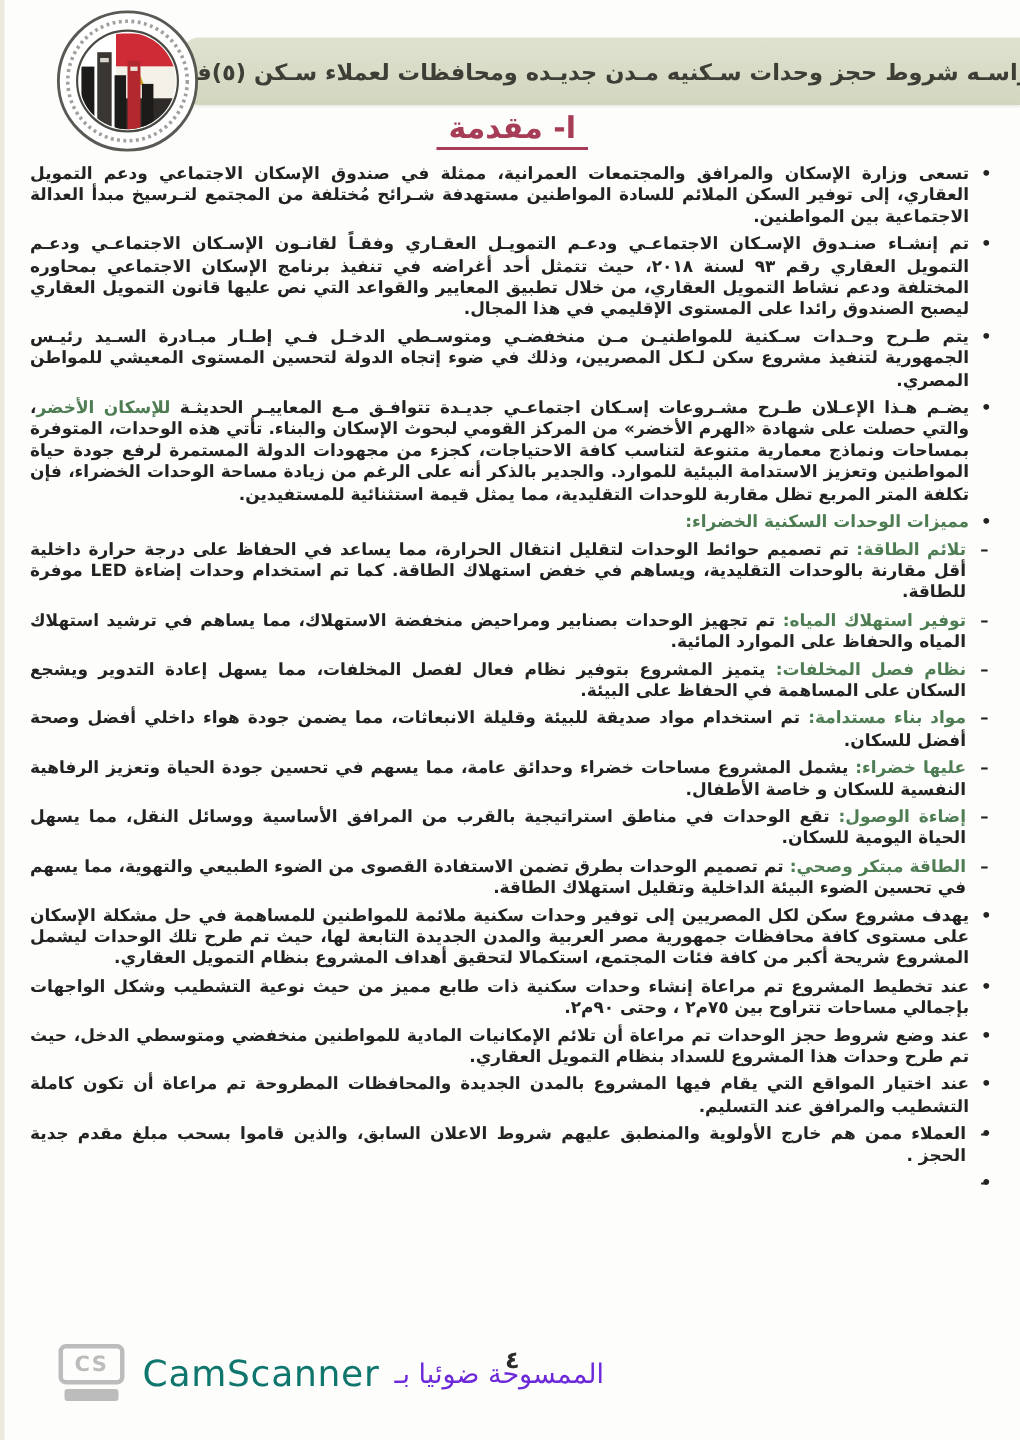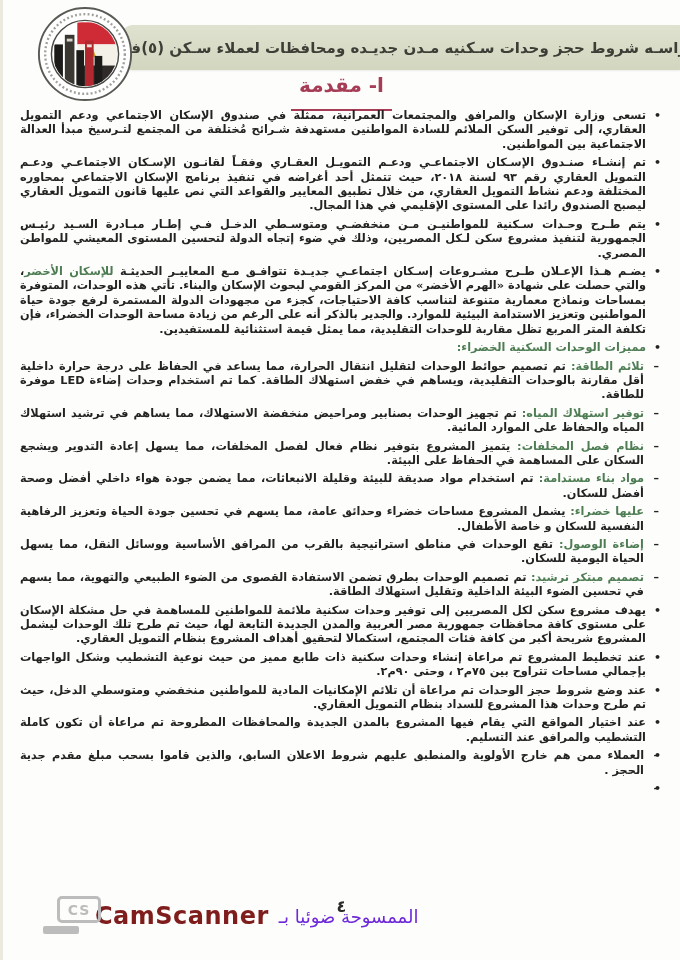--- a/index.html
+++ b/index.html
@@ -12,42 +12,42 @@
         background:linear-gradient(#dfe2cf,#d2d6bf);
         border-radius:12px 0 0 12px;
         display:flex;align-items:center;justify-content:center;
         box-shadow:0 1px 2px rgba(0,0,0,.08)}
   .band-title{font-size:15px;font-weight:700;color:#3e3e37;direction:rtl;white-space:nowrap}
   .logo{position:absolute;top:6px;left:34px;width:96px;height:96px}
 
   
   .sec-title{position:absolute;top:73px;left:0;right:0;text-align:center;direction:rtl}
   .sec-title span{display:inline-block;font-size:20px;font-weight:700;color:#a63c55;
-                  border-bottom:2px solid #a63c55;padding:0 8px 12px}
+                  border-bottom:2px solid #a63c55;padding:0 8px 1px}
 
   
   .content{position:absolute;top:109px;right:17px;left:17px;height:782px;direction:rtl;overflow:hidden}
   ul{list-style:none}
   .item{position:relative;padding-right:17px;font-size:11.3px;line-height:14.4px;
         font-weight:700;color:#232323;text-align:justify;margin-bottom:4px}
   .item .marker{position:absolute;right:2px;top:0;font-size:11px}
   .item.dash{margin-right:2px}
   .c-green{color:#4e7d54}
   .c-red{color:#a03345}
 
   
   .footer-page{position:absolute;bottom:44px;left:0;right:0;text-align:center;
                font-size:16px;font-weight:700;color:#2b2b2b}
   .watermark{position:absolute;left:34px;bottom:24px;display:flex;align-items:center;gap:10px}
   .cs-badge{width:48px;height:40px;position:relative;flex:0 0 auto}
-  .cs-box{position:absolute;top:0;left:20px;width:44px;height:27px;border:3px solid #bcbcbc;
+  .cs-box{position:absolute;top:0;left:2px;width:44px;height:27px;border:3px solid #bcbcbc;
           border-radius:5px;display:flex;align-items:center;justify-content:center;
           font-size:14px;font-weight:700;color:#bcbcbc;letter-spacing:1px}
   .cs-base{position:absolute;bottom:2px;left:6px;width:36px;height:8px;background:#bcbcbc;border-radius:2px}
-  .wm-brand{font-size:24px;color:#7f1d1d;font-weight:700;letter-spacing:.5px}
+  .wm-brand{font-size:24px;color:#0f766e;font-weight:400;letter-spacing:.5px}
   .wm-ar{font-size:18px;color:#6d28d9;direction:rtl;font-weight:400}
 </style>
 </head>
 <body>
 
 <div class="page">
 
   <div class="band">
     <div class="band-title">كراسـه شروط حجز وحدات سـكنيه مـدن جديـده ومحافظات لعملاء سـكن (٥)فقط</div>
   </div>
@@ -86,21 +86,21 @@
         <li class="item bullet"><span class="marker">•</span><span><span>تم إنشـاء صنـدوق الإسـكان الاجتماعـي ودعـم التمويـل العقـاري وفقـاً لقانـون الإسـكان الاجتماعـي ودعـم التمويل العقاري رقم ٩٣ لسنة ٢٠١٨، حيث تتمثل أحد أغراضه في تنفيذ برنامج الإسكان الاجتماعي بمحاوره المختلفة ودعم نشاط التمويل العقاري، من خلال تطبيق المعايير والقواعد التي نص عليها قانون التمويل العقاري ليصبح الصندوق رائدا على المستوى الإقليمي في هذا المجال.</span></span></li>
         <li class="item bullet"><span class="marker">•</span><span><span>يتم طـرح وحـدات سـكنية للمواطنيـن مـن منخفضـي ومتوسـطي الدخـل فـي إطـار مبـادرة السـيد رئيـس الجمهورية لتنفيذ مشروع سكن لـكل المصريين، وذلك في ضوء إتجاه الدولة لتحسين المستوى المعيشي للمواطن المصري.</span></span></li>
         <li class="item bullet"><span class="marker">•</span><span><span>يضـم هـذا الإعـلان طـرح مشـروعات إسـكان اجتماعـي جديـدة تتوافـق مـع المعاييـر الحديثـة </span><span class="c-green">للإسكان الأخضر</span><span>، والتي حصلت على شهادة «الهرم الأخضر» من المركز القومي لبحوث الإسكان والبناء. تأتي هذه الوحدات، المتوفرة بمساحات ونماذج معمارية متنوعة لتناسب كافة الاحتياجات، كجزء من مجهودات الدولة المستمرة لرفع جودة حياة المواطنين وتعزيز الاستدامة البيئية للموارد. والجدير بالذكر أنه على الرغم من زيادة مساحة الوحدات الخضراء، فإن تكلفة المتر المربع تظل مقاربة للوحدات التقليدية، مما يمثل قيمة استثنائية للمستفيدين.</span></span></li>
         <li class="item bullet"><span class="marker">•</span><span><span class="c-green">مميزات الوحدات السكنية الخضراء:</span></span></li>
         <li class="item dash"><span class="marker">–</span><span><span class="c-green">تلائم الطاقة:</span><span> تم تصميم حوائط الوحدات لتقليل انتقال الحرارة، مما يساعد في الحفاظ على درجة حرارة داخلية أقل مقارنة بالوحدات التقليدية، ويساهم في خفض استهلاك الطاقة. كما تم استخدام وحدات إضاءة LED موفرة للطاقة.</span></span></li>
         <li class="item dash"><span class="marker">–</span><span><span class="c-green">توفير استهلاك المياه:</span><span> تم تجهيز الوحدات بصنابير ومراحيض منخفضة الاستهلاك، مما يساهم في ترشيد استهلاك المياه والحفاظ على الموارد المائية.</span></span></li>
         <li class="item dash"><span class="marker">–</span><span><span class="c-green">نظام فصل المخلفات:</span><span> يتميز المشروع بتوفير نظام فعال لفصل المخلفات، مما يسهل إعادة التدوير ويشجع السكان على المساهمة في الحفاظ على البيئة.</span></span></li>
         <li class="item dash"><span class="marker">–</span><span><span class="c-green">مواد بناء مستدامة:</span><span> تم استخدام مواد صديقة للبيئة وقليلة الانبعاثات، مما يضمن جودة هواء داخلي أفضل وصحة أفضل للسكان.</span></span></li>
         <li class="item dash"><span class="marker">–</span><span><span class="c-green">عليها خضراء:</span><span> يشمل المشروع مساحات خضراء وحدائق عامة، مما يسهم في تحسين جودة الحياة وتعزيز الرفاهية النفسية للسكان و خاصة الأطفال.</span></span></li>
         <li class="item dash"><span class="marker">–</span><span><span class="c-green">إضاءة الوصول:</span><span> تقع الوحدات في مناطق استراتيجية بالقرب من المرافق الأساسية ووسائل النقل، مما يسهل الحياة اليومية للسكان.</span></span></li>
-        <li class="item dash"><span class="marker">–</span><span><span class="c-green">تصميم مبتكر ترشيد:</span><span> تم تصميم الوحدات بطرق تضمن الاستفادة القصوى من الضوء الطبيعي والتهوية، مما يسهم في تحسين الضوء البيئة الداخلية وتقليل استهلاك الطاقة.</span></span></li>
+        <li class="item dash"><span class="marker">–</span><span><span class="c-green">الطاقة مبتكر وصحي:</span><span> تم تصميم الوحدات بطرق تضمن الاستفادة القصوى من الضوء الطبيعي والتهوية، مما يسهم في تحسين الضوء البيئة الداخلية وتقليل استهلاك الطاقة.</span></span></li>
         <li class="item bullet"><span class="marker">•</span><span><span>يهدف مشروع سكن لكل المصريين إلى توفير وحدات سكنية ملائمة للمواطنين للمساهمة في حل مشكلة الإسكان على مستوى كافة محافظات جمهورية مصر العربية والمدن الجديدة التابعة لها، حيث تم طرح تلك الوحدات ليشمل المشروع شريحة أكبر من كافة فئات المجتمع، استكمالا لتحقيق أهداف المشروع بنظام التمويل العقاري.</span></span></li>
         <li class="item bullet"><span class="marker">•</span><span><span>عند تخطيط المشروع تم مراعاة إنشاء وحدات سكنية ذات طابع مميز من حيث نوعية التشطيب وشكل الواجهات بإجمالي مساحات تتراوح بين ٧٥م٢ ، وحتى ٩٠م٢.</span></span></li>
         <li class="item bullet"><span class="marker">•</span><span><span>عند وضع شروط حجز الوحدات تم مراعاة أن تلائم الإمكانيات المادية للمواطنين منخفضي ومتوسطي الدخل، حيث تم طرح وحدات هذا المشروع للسداد بنظام التمويل العقاري.</span></span></li>
         <li class="item bullet"><span class="marker">•</span><span><span>عند اختيار المواقع التي يقام فيها المشروع بالمدن الجديدة والمحافظات المطروحة تم مراعاة أن تكون كاملة التشطيب والمرافق عند التسليم.</span></span></li>
         <li class="item bullet"><span class="marker">•</span></li>
         <li class="item dash"><span class="marker">–</span><span><span>العملاء ممن هم خارج الأولوية والمنطبق عليهم شروط الاعلان السابق، والذين قاموا بسحب مبلغ مقدم جدية الحجز .</span></span></li>
         <li class="item dash"><span class="marker">–</span></li>
         <li class="item bullet"><span class="marker">•</span></li>
       </ul>
   </div>

